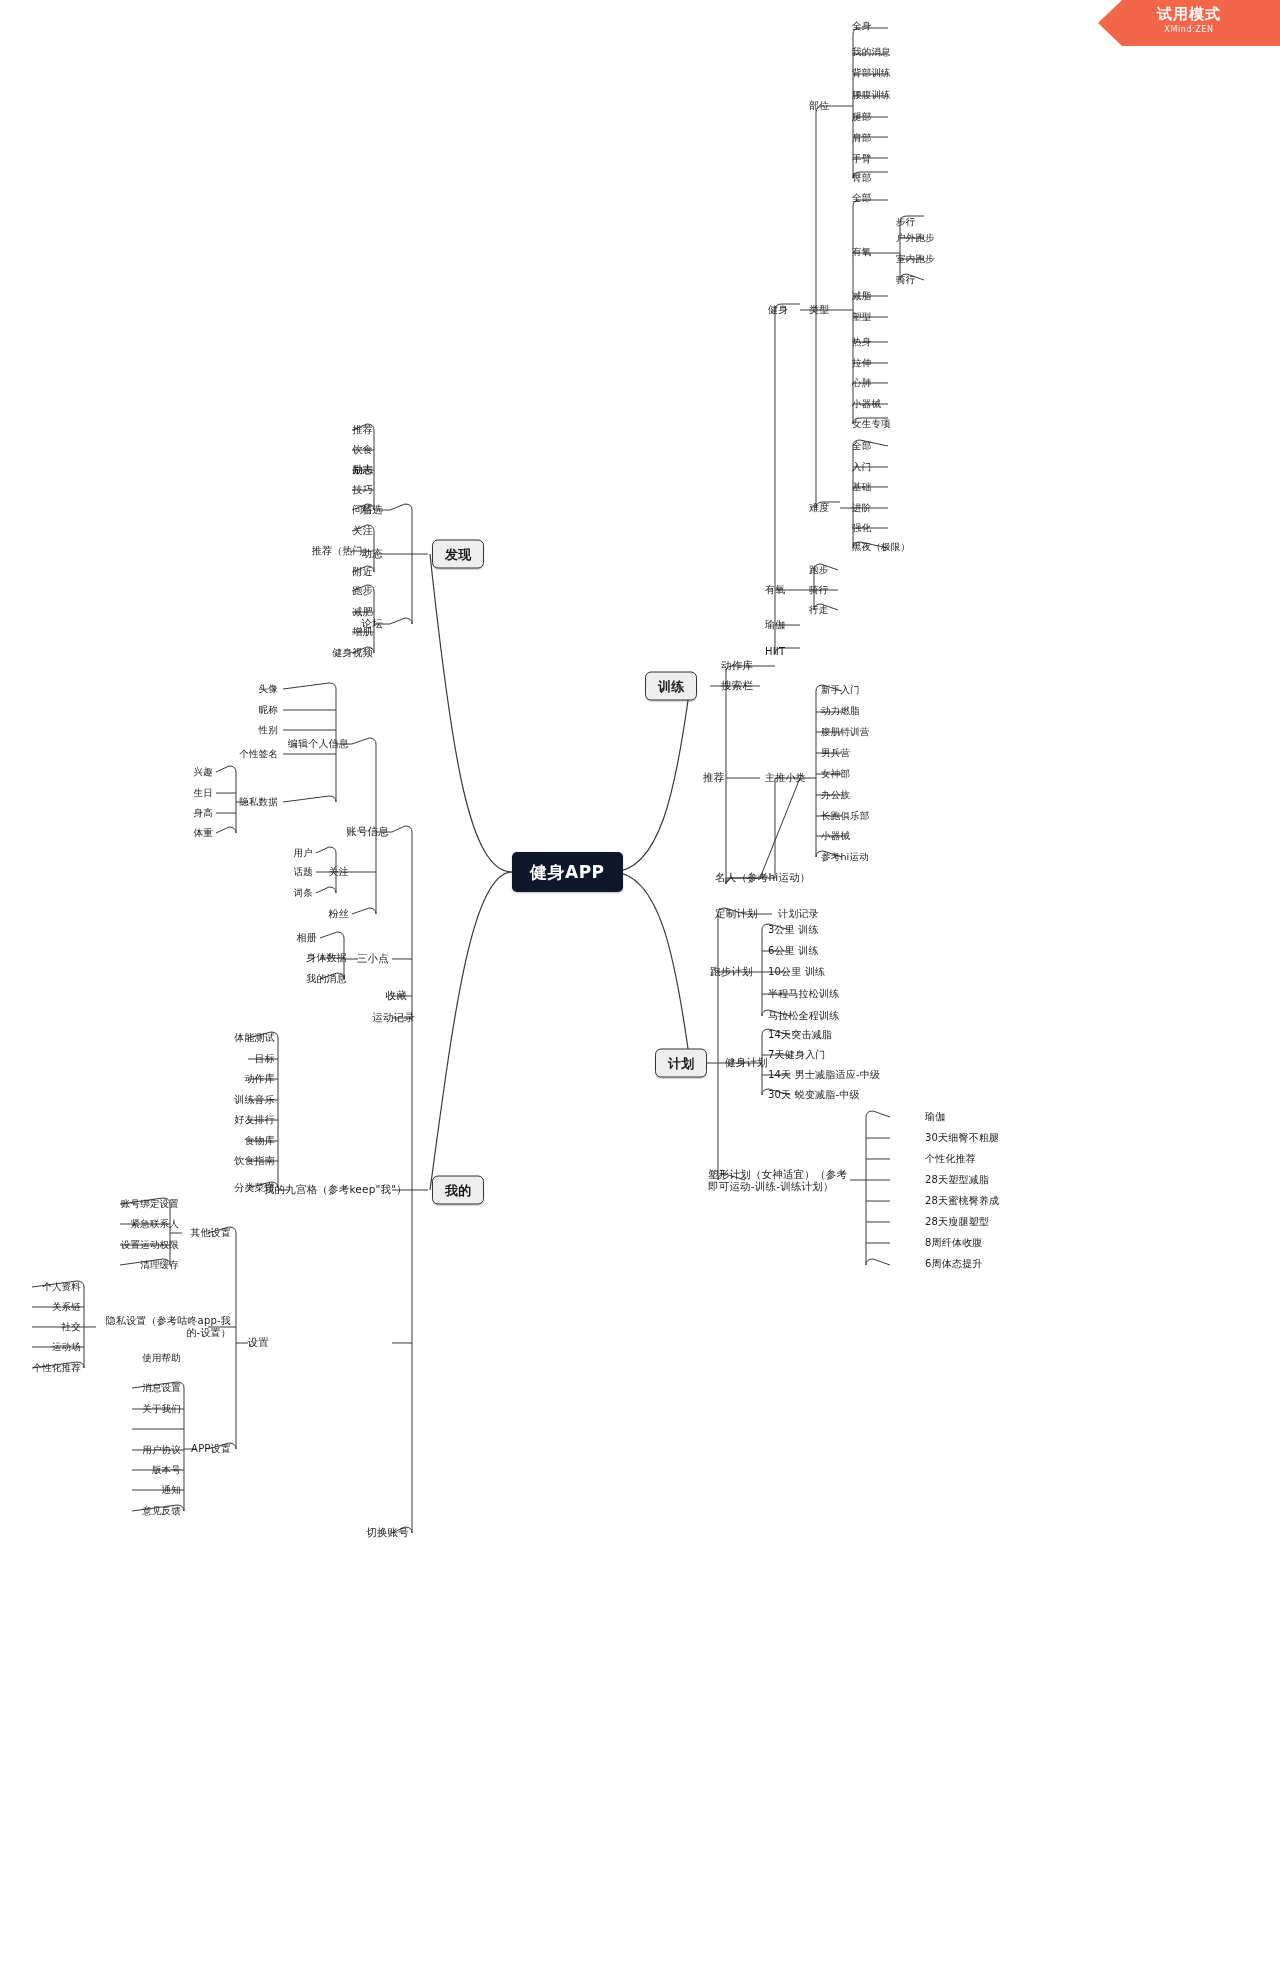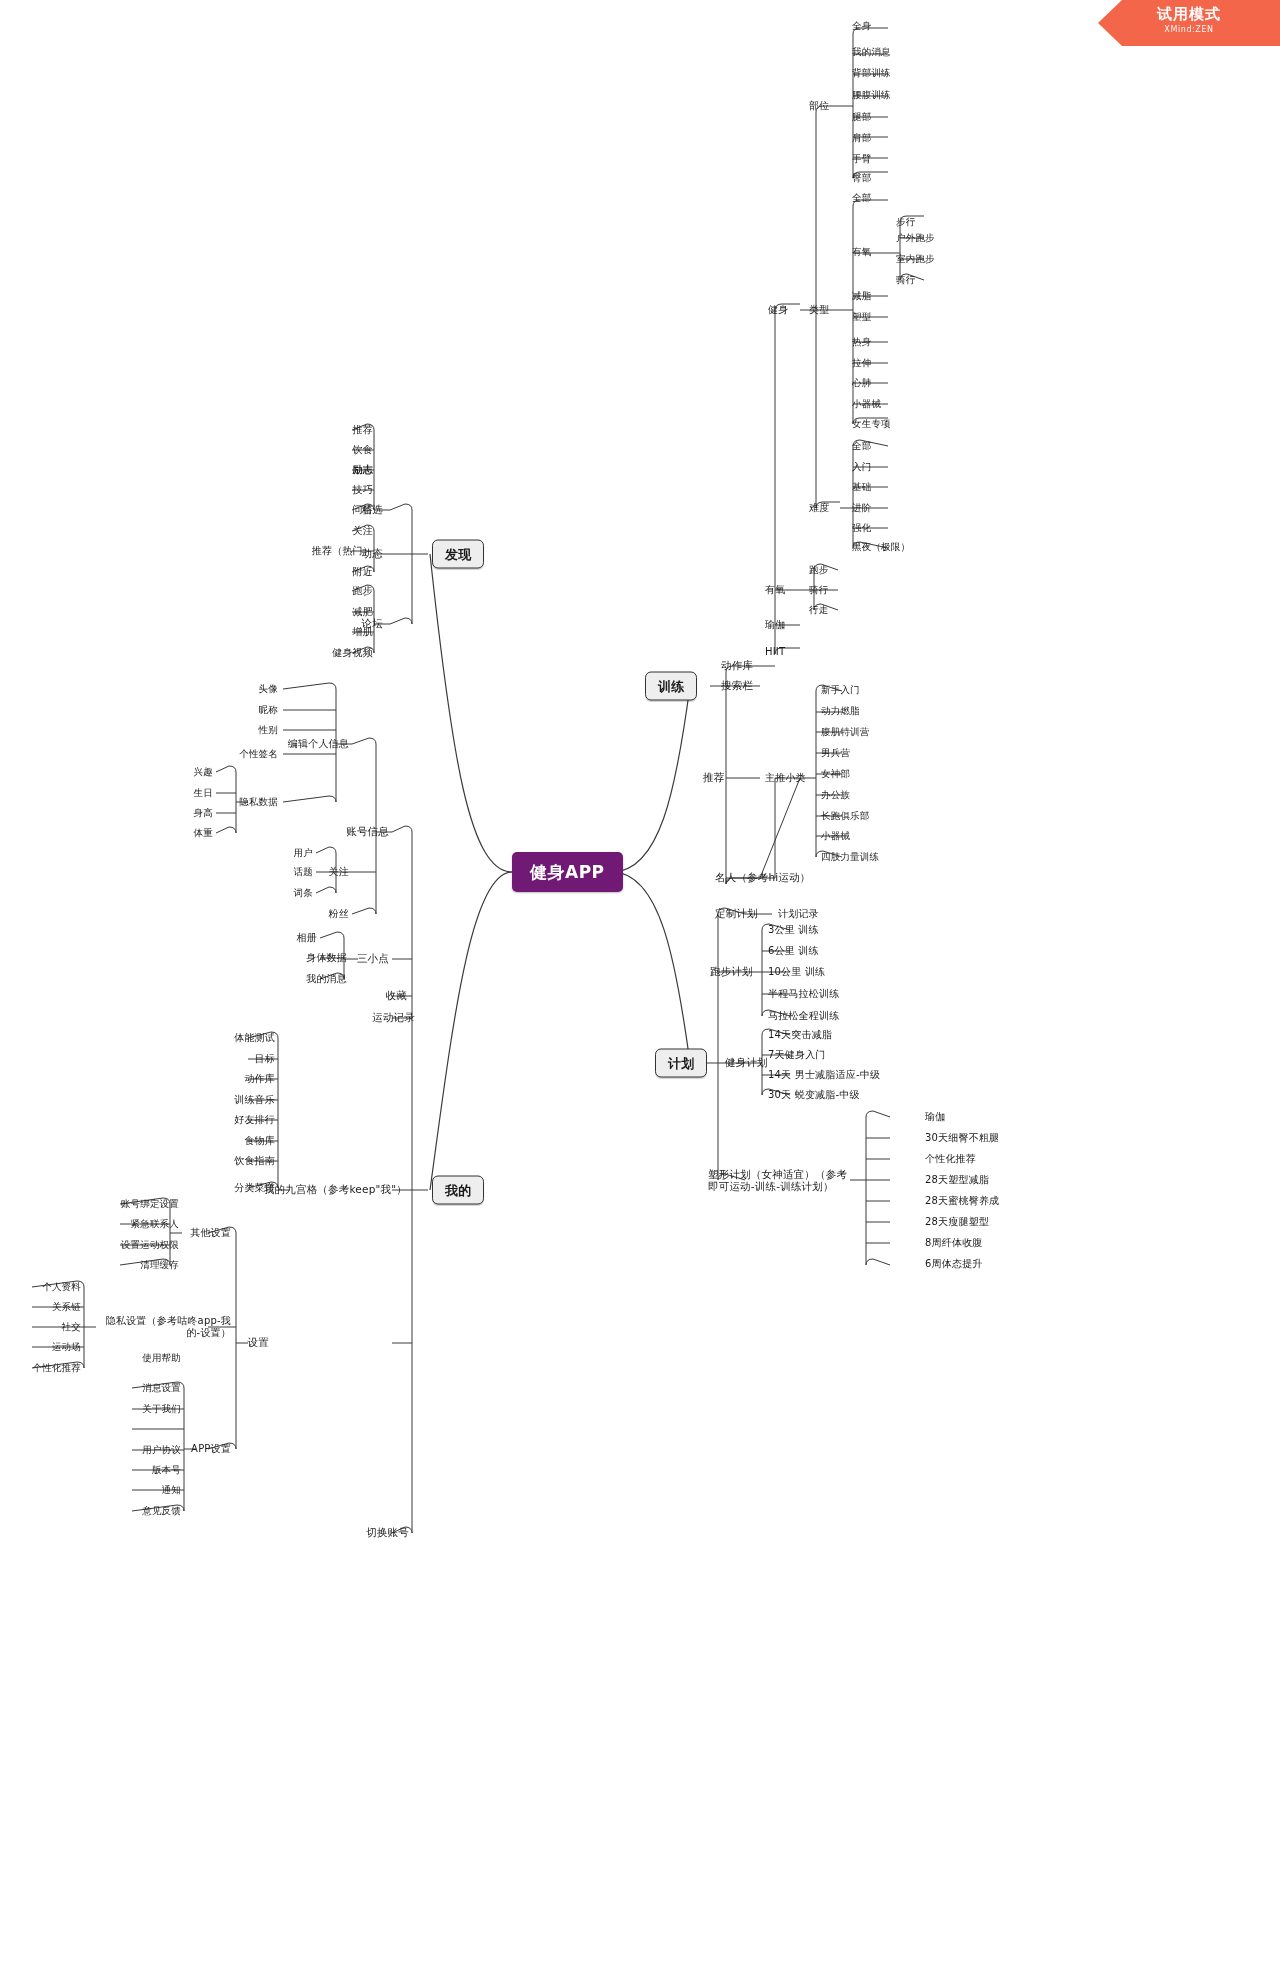--- a/index.html
+++ b/index.html
@@ -26,21 +26,21 @@
     white-space: nowrap;
     font-size: 10.5px;
     color: #1a1a1a;
     line-height: 13px;
     padding: 1px 3px 2px 3px;
     transform: translateY(-50%);
     letter-spacing: 0.2px;
   }
   
   .root {
-    background: #701a75;
+    background: #0f172a;
     color: #ffffff;
     font-size: 17px;
     font-weight: bold;
     border-radius: 5px;
     padding: 9px 18px;
     line-height: 22px;
     box-shadow: 0 1px 2px rgba(0,0,0,.25);
     letter-spacing: .5px;
   }
   
@@ -334,21 +334,21 @@
 
   <div class="node lvl3" style="left:762px; top:778px;">主推小类</div>
   <div class="node lvl4" style="left:818px; top:690px;">新手入门</div>
   <div class="node lvl4" style="left:818px; top:711px;">动力燃脂</div>
   <div class="node lvl4" style="left:818px; top:732px;">腹肌特训营</div>
   <div class="node lvl4" style="left:818px; top:753px;">男兵营</div>
   <div class="node lvl4" style="left:818px; top:774px;">女神部</div>
   <div class="node lvl4" style="left:818px; top:795px;">办公族</div>
   <div class="node lvl4" style="left:818px; top:816px;">长跑俱乐部</div>
   <div class="node lvl4" style="left:818px; top:836px;">小器械</div>
-  <div class="node lvl4" style="left:818px; top:857px;">四肢力量训练</div>
+  <div class="node lvl4" style="left:818px; top:857px;">参考hi运动</div>
 
   <div class="node lvl2" style="left:712px; top:914px;">定制计划</div>
   <div class="node lvl3" style="left:775px; top:914px;">计划记录</div>
 
   <div class="node lvl2" style="left:707px; top:972px;">跑步计划</div>
   <div class="node lvl3" style="left:765px; top:930px;">3公里 训练</div>
   <div class="node lvl3" style="left:765px; top:951px;">6公里 训练</div>
   <div class="node lvl3" style="left:765px; top:972px;">10公里 训练</div>
   <div class="node lvl3" style="left:765px; top:994px;">半程马拉松训练</div>
   <div class="node lvl3" style="left:765px; top:1016px;">马拉松全程训练</div>

